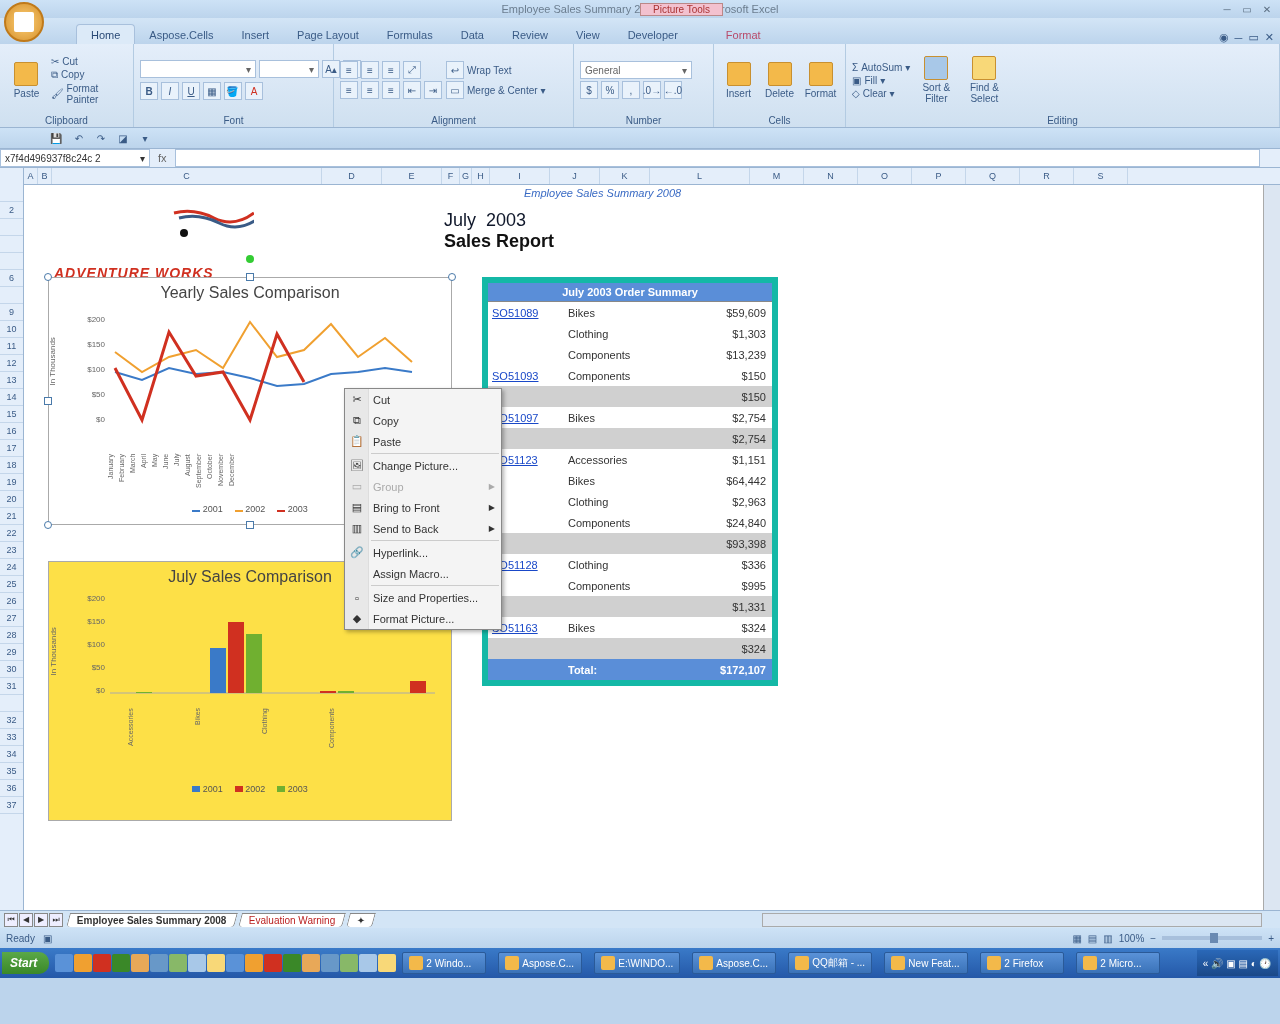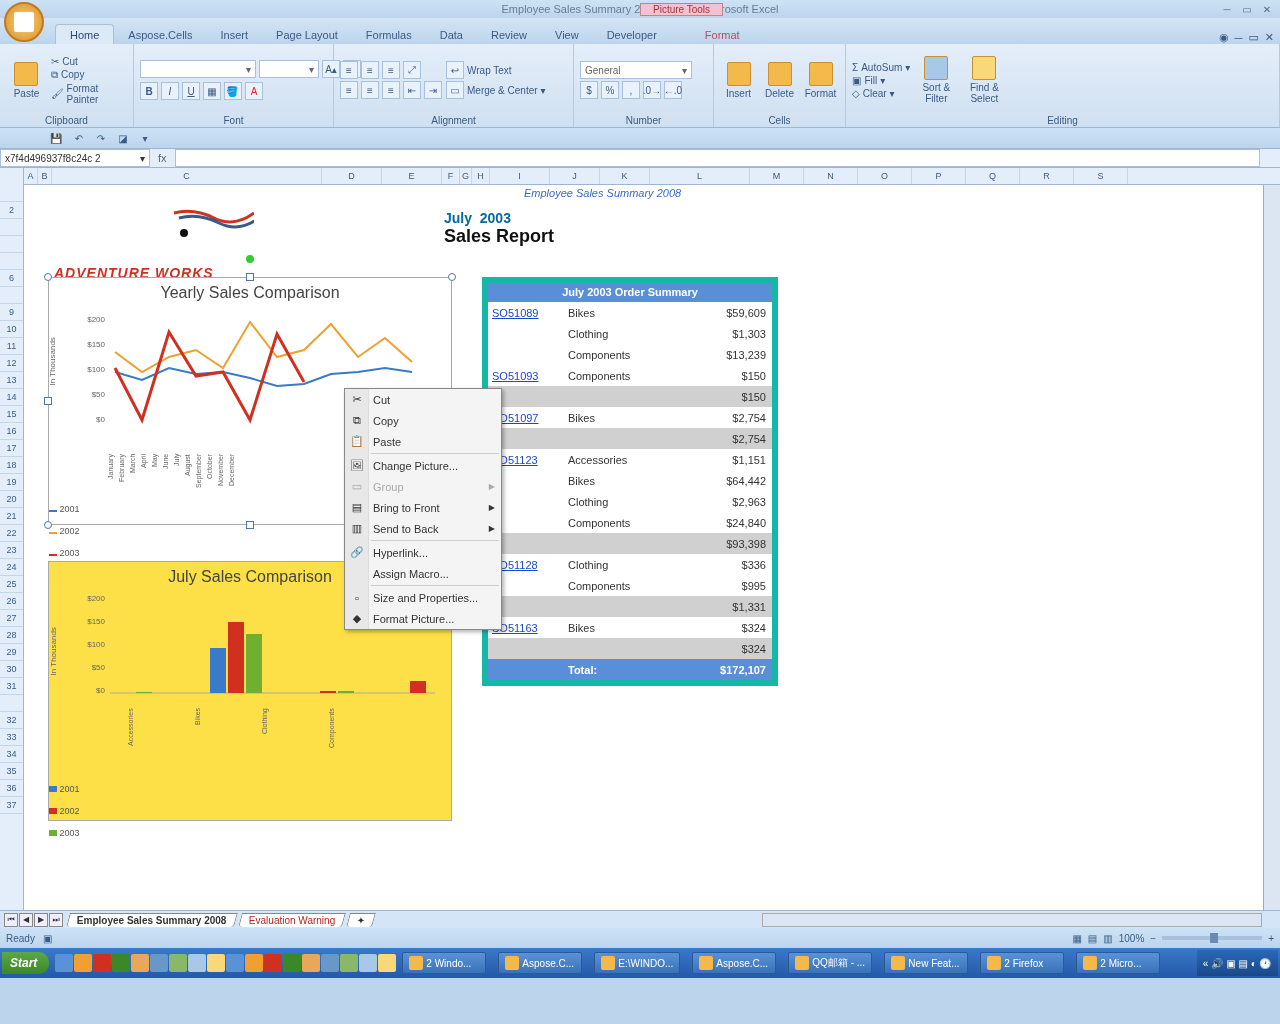--- a/index.html
+++ b/index.html
@@ -4,21 +4,21 @@
 <style>
 * { margin: 0; padding: 0; box-sizing: border-box; font-family: "Segoe UI", Tahoma, sans-serif; }
 body { width: 1280px; height: 1024px; overflow: hidden; background: #bcd4ec; font-size: 11px; color: #333; }
 .titlebar { height: 18px; background: linear-gradient(#cde2f6,#bcd4ec); display: flex; align-items: center; padding: 0 4px; position: relative; }
 .titletext { position: absolute; left: 50%; transform: translateX(-50%); color: #6b7d8f; font-size: 11px; }
 .picturetools { position: absolute; left: 640px; background: #f3c1cf; border: 1px solid #b88; padding: 0 12px; font-size: 10px; color: #a33; }
 .winbtns { margin-left: auto; display: flex; gap: 2px; }
 .winbtn { width: 18px; height: 14px; display: flex; align-items: center; justify-content: center; color: #5a6d80; font-size: 10px; }
 .office-btn { position: absolute; left: 4px; top: 2px; width: 40px; height: 40px; border-radius: 50%; background: radial-gradient(#ffd27a,#d48f2a); border: 2px solid #c07a1a; z-index: 10; display: flex; align-items: center; justify-content: center; }
 .office-btn::after { content: ""; width: 20px; height: 20px; background: #fff; border-radius: 2px; }
-.tabstrip { height: 26px; background: linear-gradient(#d3e5f6,#bcd4ec); display: flex; align-items: flex-end; padding-left: 55px; position: relative; }
+.tabstrip { height: 26px; background: linear-gradient(#d3e5f6,#bcd4ec); display: flex; align-items: flex-end; padding-left: 76px; position: relative; }
 .tab { padding: 4px 14px 3px; color: #3a5b86; font-size: 11px; border-radius: 4px 4px 0 0; }
 .tab.active { background: #dceaf8; border: 1px solid #a8c0dc; border-bottom: none; color: #2a4a76; }
 .tab.format { color: #b84a6a; }
 .tabright { margin-left: auto; display: flex; gap: 6px; padding-right: 6px; align-items: center; }
 .tabright span { color: #3a5b86; font-size: 11px; }
 .ribbon { height: 84px; background: linear-gradient(#e4eefa,#cfe0f0); display: flex; border-bottom: 1px solid #9bb5d2; }
 .rgroup { border-right: 1px solid #b3cbe2; padding: 3px 6px 14px; position: relative; display: flex; gap: 4px; }
 .rlabel { position: absolute; bottom: 1px; left: 0; right: 0; text-align: center; color: #3a5b86; font-size: 10px; }
 .bigbtn { width: 44px; display: flex; flex-direction: column; align-items: center; justify-content: center; gap: 2px; color: #3a5b86; font-size: 10px; text-align: center; }
 .bigicon { width: 24px; height: 24px; background: #f3b94a; border: 1px solid #c89030; border-radius: 2px; }
@@ -36,21 +36,21 @@
 .rowhdrs { width: 24px; background: #e4eefa; border-right: 1px solid #9bb5d2; }
 .rowhdr { height: 17px; border-bottom: 1px solid #c4d6ea; text-align: center; font-size: 9px; color: #3a5b86; line-height: 17px; }
 .colhdrs { position: absolute; top: 0; left: 24px; right: 0; height: 17px; background: #e4eefa; border-bottom: 1px solid #9bb5d2; display: flex; }
 .colhdr { border-right: 1px solid #c4d6ea; text-align: center; font-size: 9px; color: #3a5b86; line-height: 17px; }
 .content { position: absolute; left: 24px; top: 17px; right: 0; bottom: 0; overflow: hidden; }
 .sheet-title { position: absolute; left: 500px; top: 2px; color: #3a6bc4; font-style: italic; font-size: 11px; }
 .logo { position: absolute; left: 30px; top: 18px; width: 200px; height: 60px; }
 .logo-text { font-size: 14px; color: #d03020; font-weight: bold; font-style: italic; letter-spacing: 1px; }
 .logo-cycles { font-size: 22px; font-weight: bold; font-style: italic; color: #222; }
 .report-head { position: absolute; left: 420px; top: 25px; font-family: Arial; }
-.report-head .h1 { font-size: 14px; color: #0369a1; font-weight: bold; }
+.report-head .h1 { font-size: 18px; color: #0f172a; }
 .report-head .h2 { font-size: 18px; color: #111; font-weight: bold; }
 .order-table { position: absolute; left: 458px; top: 92px; width: 296px; border: 6px solid #14b8a6; font-size: 11px; }
 .ot-head { background: #5a8ed8; color: #fff; font-weight: bold; text-align: center; padding: 3px; border-bottom: 1px solid #888; }
 .ot-row { display: flex; height: 21px; align-items: center; }
 .ot-row > div:nth-child(1){ width: 80px; padding-left: 4px; color: #1948c8; text-decoration: underline; }
 .ot-row > div:nth-child(2){ width: 110px; color: #333; }
 .ot-row > div:nth-child(3){ flex: 1; text-align: right; padding-right: 6px; color: #333; }
 .ot-sub { background: #d0d0d0; font-weight: normal; }
 .ot-total { background: #5a8ed8; color: #fff; font-weight: bold; }
 .ot-total > div { color: #fff !important; text-decoration: none !important; }
@@ -78,21 +78,21 @@
 .zoom { margin-left: auto; display: flex; align-items: center; gap: 6px; }
 .zslider { width: 100px; height: 4px; background: #a8c0dc; position: relative; }
 .zslider::after { content:""; position: absolute; left: 48px; top: -3px; width: 8px; height: 10px; background: #6a8ab2; }
 .taskbar { height: 30px; background: linear-gradient(#3a7ac8,#2458a8); display: flex; align-items: center; padding: 0 2px; gap: 2px; }
 .start { background: linear-gradient(#5aa848,#3a8828); color: #fff; font-weight: bold; font-style: italic; padding: 4px 12px 4px 8px; border-radius: 0 10px 10px 0; font-size: 12px; }
 .tbicon { width: 18px; height: 18px; background: #f3b94a; border-radius: 2px; }
 .tbtn { background: linear-gradient(#5a92d8,#3a72b8); border: 1px solid #2a5a98; color: #fff; padding: 2px 6px; font-size: 10px; height: 22px; display: flex; align-items: center; gap: 3px; min-width: 84px; border-radius: 2px; }
 .tray { margin-left: auto; background: linear-gradient(#2a68b8,#1a4888); padding: 2px 6px; color: #fff; font-size: 10px; display: flex; align-items: center; gap: 4px; height: 26px; }
 svg.linechart { width: 380px; height: 150px; }
 svg.barchart { width: 380px; height: 120px; }
-.legend { display: flex; justify-content: center; gap: 12px; font-size: 9px; color: #555; margin-top: 4px; flex-direction: column; }
+.legend { display: flex; justify-content: center; gap: 12px; font-size: 9px; color: #555; margin-top: 4px; }
 .lsq { width: 8px; height: 2px; display: inline-block; }
 .xlabels { display: flex; font-size: 7px; color: #666; padding-left: 58px; gap: 4px; }
 .xlabels span { writing-mode: vertical-rl; transform: rotate(180deg); height: 46px; text-align: right; }
 .vscroll { position: absolute; right: 0; top: 17px; bottom: 0; width: 17px; background: #dce6f2; border-left: 1px solid #aaa; }
 </style>
 </head>
 <body>
 
 <div class="titlebar">
   <span class="titletext">Employee Sales Summary 2008(4).xlsx - Microsoft Excel</span>

